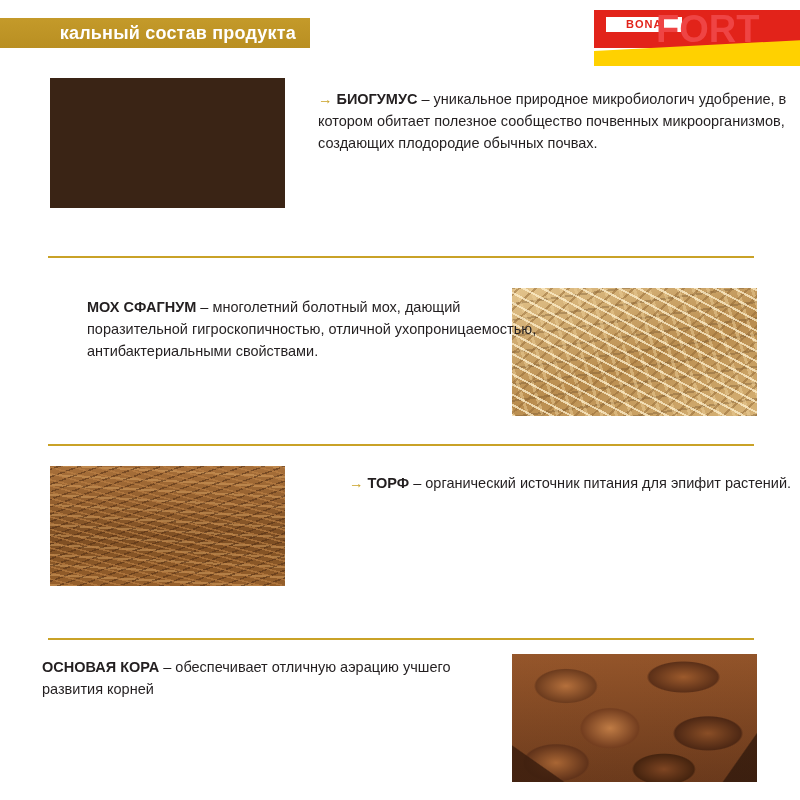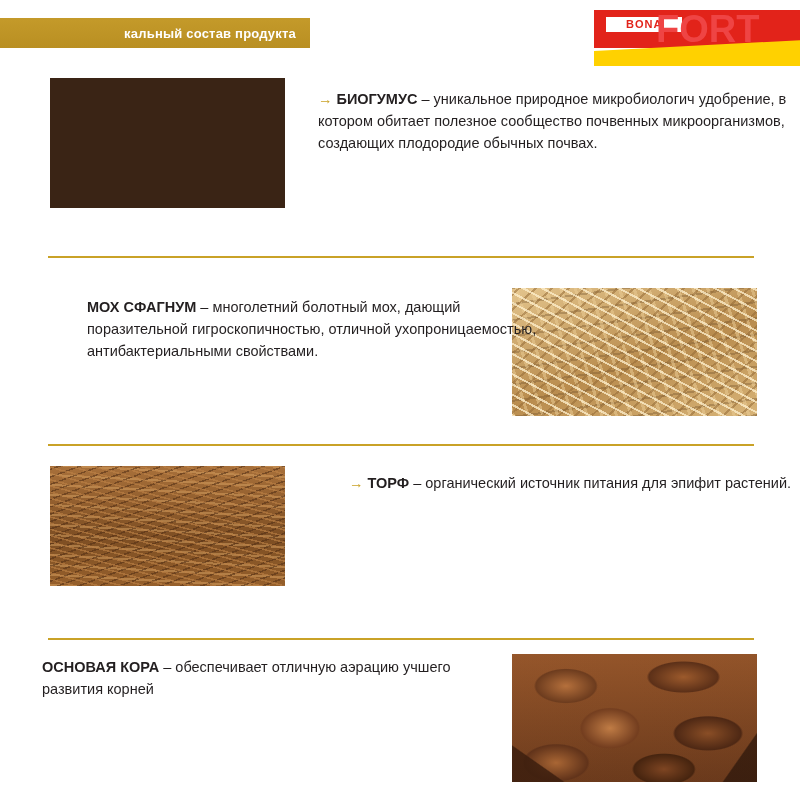--- a/index.html
+++ b/index.html
@@ -32,21 +32,21 @@
     background: #c9a227;
     background: linear-gradient(180deg, #c49a2a 0%, #b98f22 100%);
     display: flex;
     align-items: center;
     justify-content: flex-end;
     padding-right: 14px;
     box-sizing: border-box;
   }
   .header-ribbon .title {
     color: #ffffff;
-    font-size: 13px;
+    font-size: 18px;
     font-weight: bold;
     white-space: nowrap;
     letter-spacing: 0.2px;
   }
 
   
   .logo {
     position: absolute;
     right: -4px;
     top: 10px;

